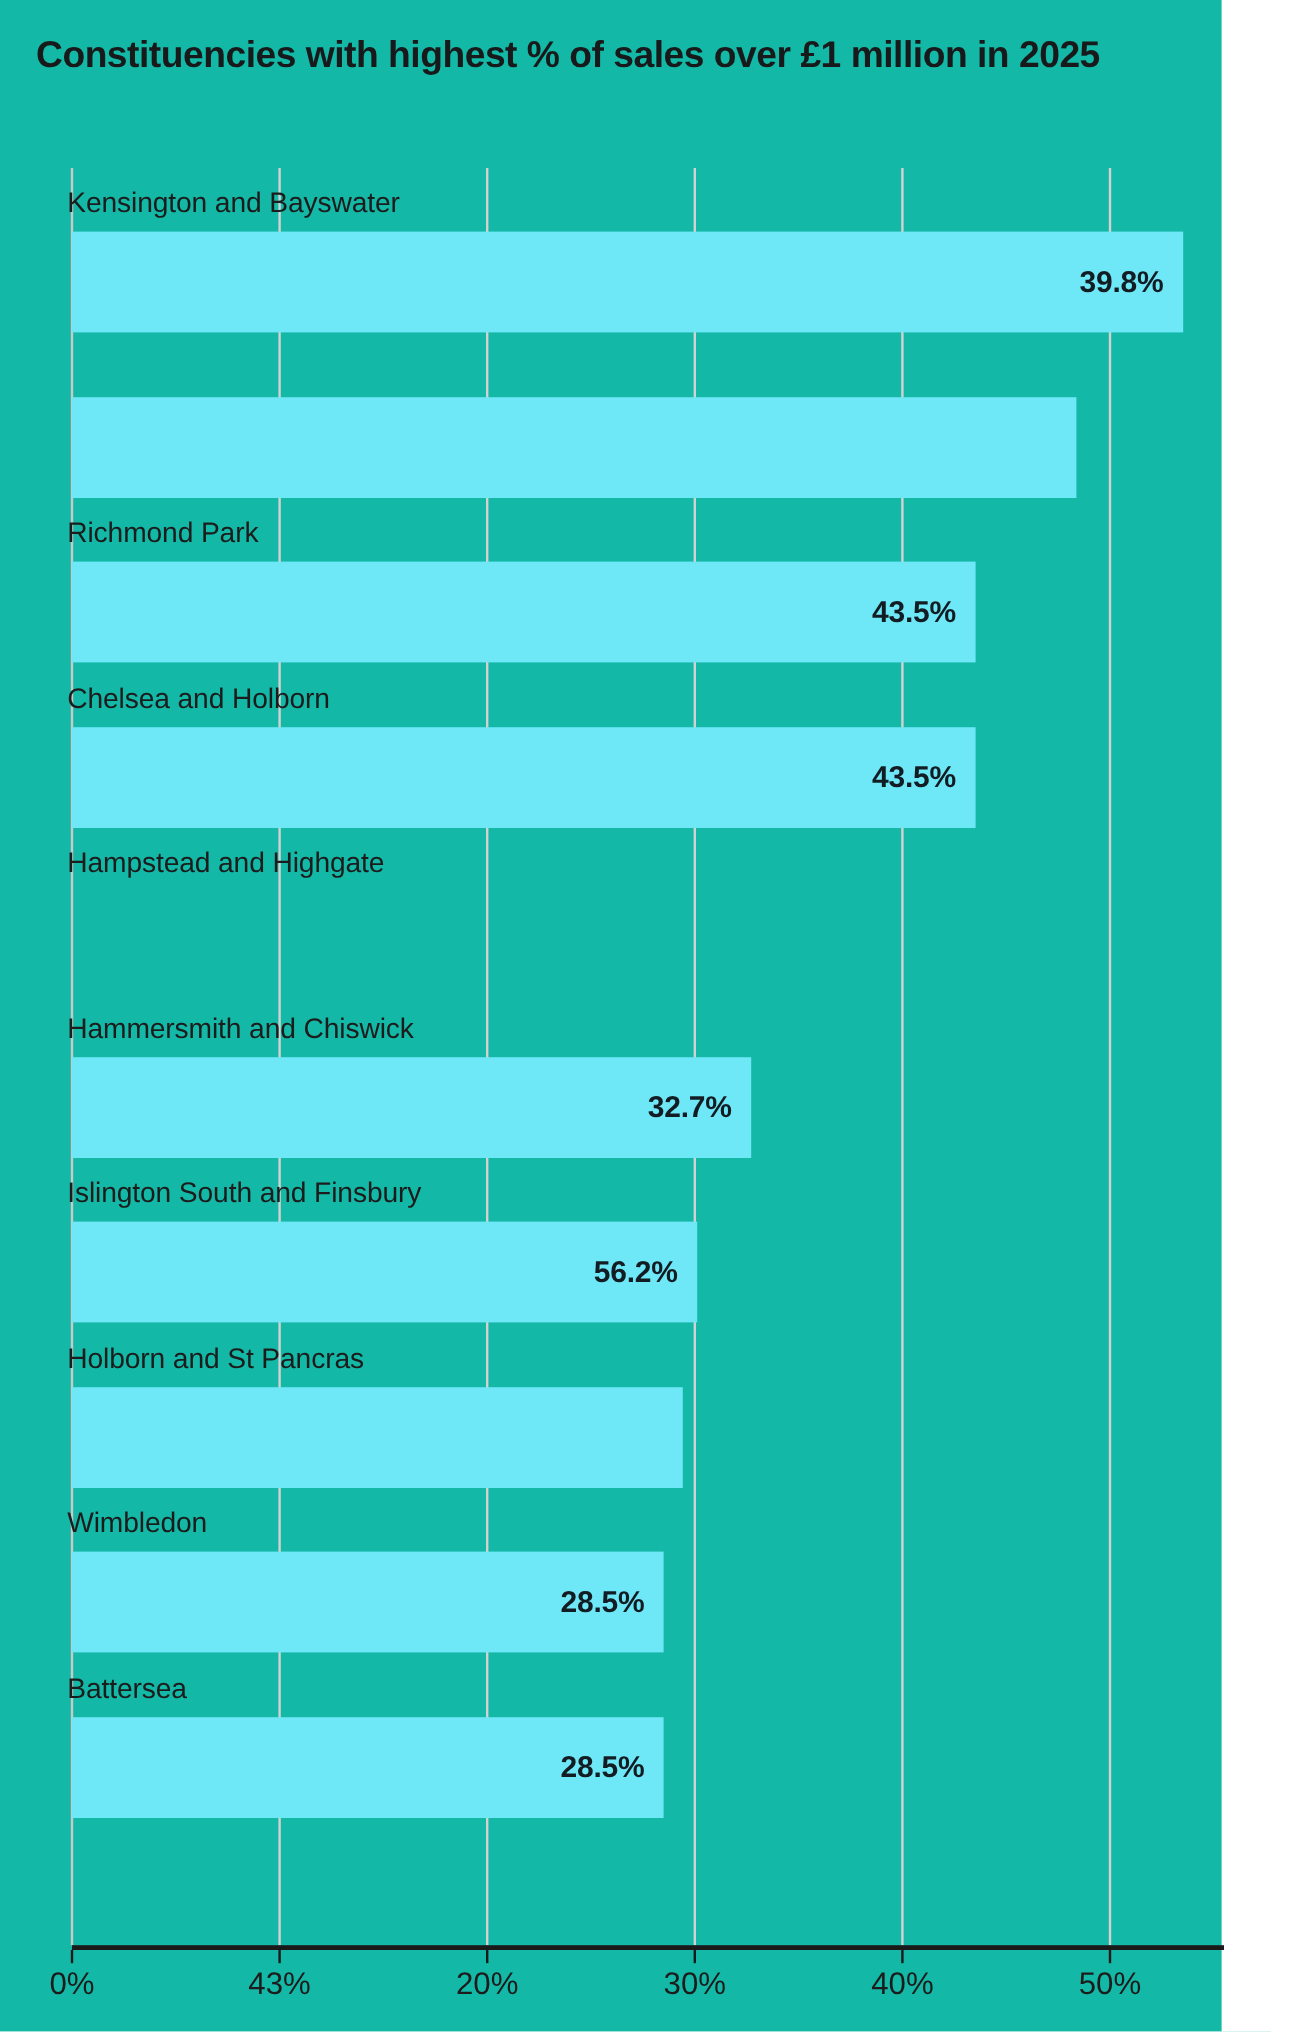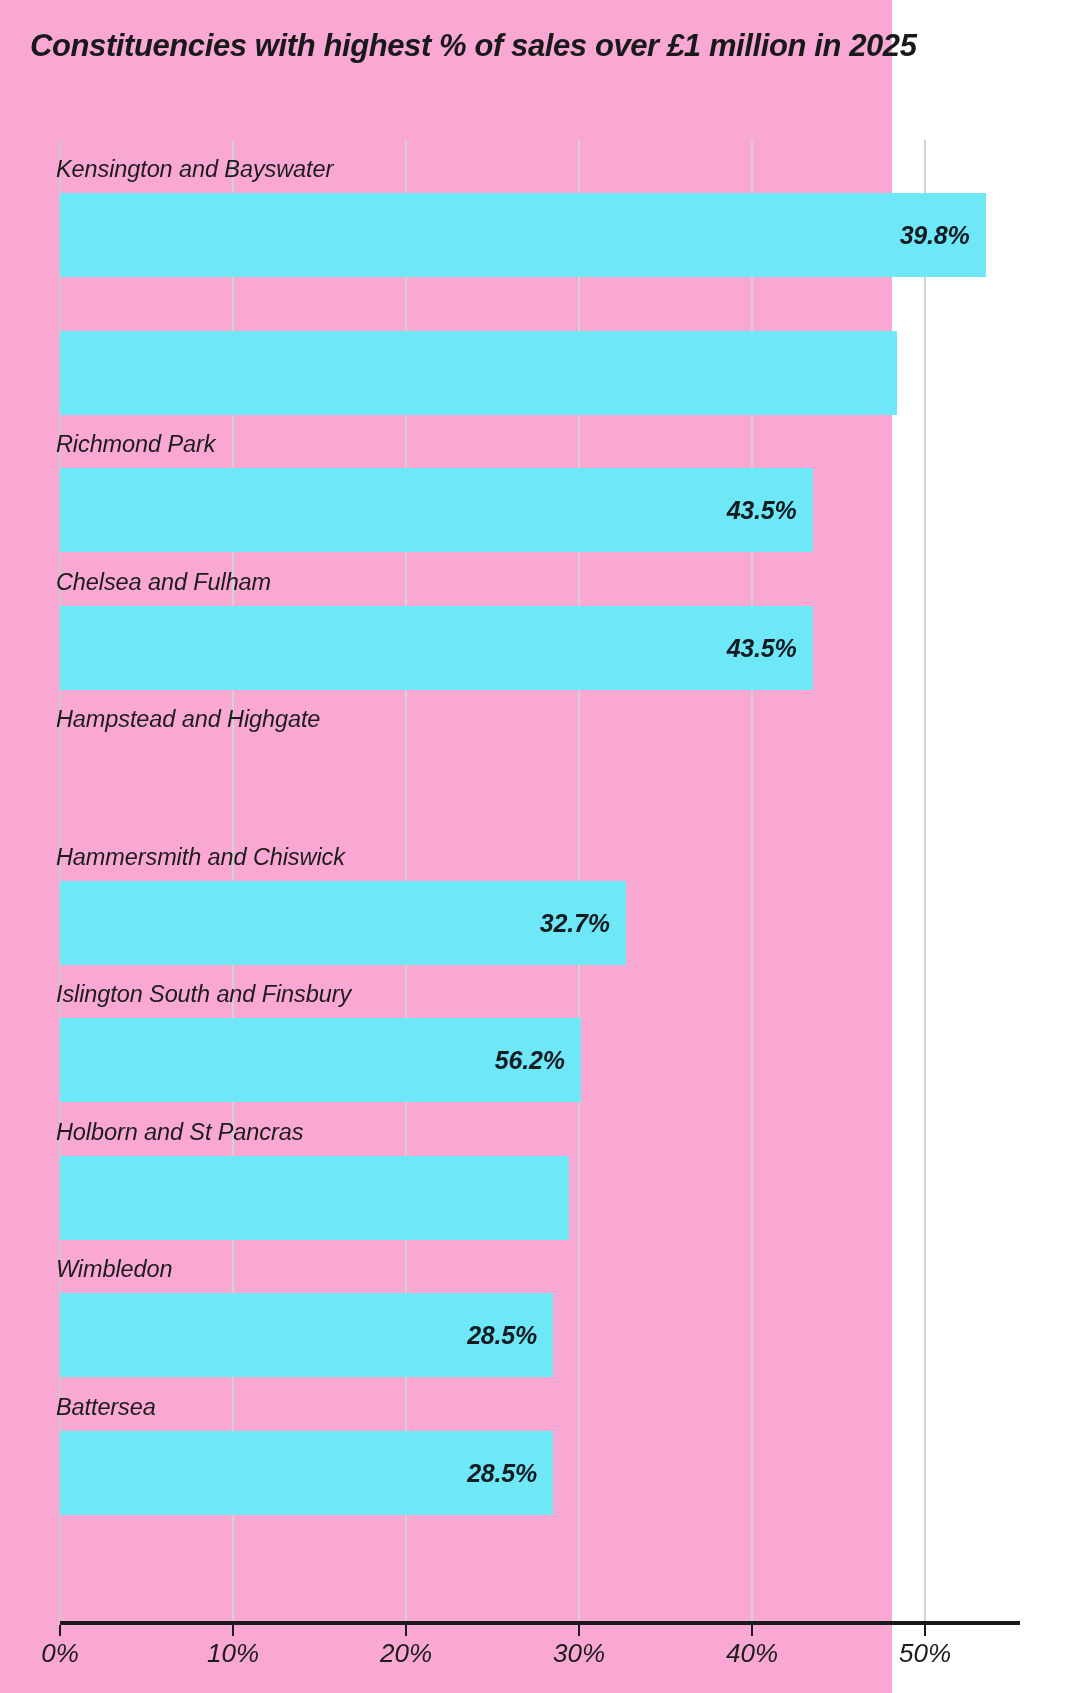--- a/index.html
+++ b/index.html
@@ -7,24 +7,23 @@
   html, body {
     width: 1080px;
     height: 1693px;
     background: #ffffff;
     font-family: "Liberation Sans", sans-serif;
     overflow: hidden;
   }
 
   #page {
     position: relative;
-    width: 892px;
+    width: 1018px;
     height: 1693px;
-    background: #f9a8d4;
-    font-style: italic;
+    background: #14b8a6;
   }
 
   
   #chart-title {
     position: absolute;
     left: 30px;
     top: 26px;
     width: 950px;
     font-size: 31px;
     font-weight: bold;
@@ -180,21 +179,21 @@
           </div>
         </div>
         <div class="bar-group">
           <div class="bar-label">Richmond Park</div>
           <div class="bar-track">
             <div class="bar" style="width: 752.55px; background: rgb(110, 231, 247);"></div>
             <div class="bar-value" style="left: 704.55px; width: 92px; text-align: right;">43.5%</div>
           </div>
         </div>
         <div class="bar-group">
-          <div class="bar-label">Chelsea and Fulham</div>
+          <div class="bar-label">Chelsea and Holborn</div>
           <div class="bar-track">
             <div class="bar" style="width: 752.55px; background: rgb(110, 231, 247);"></div>
             <div class="bar-value" style="left: 704.55px; width: 92px; text-align: right;">43.5%</div>
           </div>
         </div>
         <div class="bar-group">
           <div class="bar-label">Hampstead and Highgate</div>
         </div>
         <div class="bar-group">
           <div class="bar-label">Hammersmith and Chiswick</div>
@@ -231,21 +230,21 @@
           </div>
         </div>
       </div>
   </div>
 
   <div id="axis">
     <div id="axis-line"></div>
   <div class="axis-tick" style="left: 58.9px;"></div>
       <div class="axis-tick-label" style="left: 60px;">0%</div>
       <div class="axis-tick" style="left: 231.9px;"></div>
-      <div class="axis-tick-label" style="left: 233px;">10%</div>
+      <div class="axis-tick-label" style="left: 233px;">43%</div>
       <div class="axis-tick" style="left: 404.9px;"></div>
       <div class="axis-tick-label" style="left: 406px;">20%</div>
       <div class="axis-tick" style="left: 577.9px;"></div>
       <div class="axis-tick-label" style="left: 579px;">30%</div>
       <div class="axis-tick" style="left: 750.9px;"></div>
       <div class="axis-tick-label" style="left: 752px;">40%</div>
       <div class="axis-tick" style="left: 923.9px;"></div>
       <div class="axis-tick-label" style="left: 925px;">50%</div>
     </div>
 

